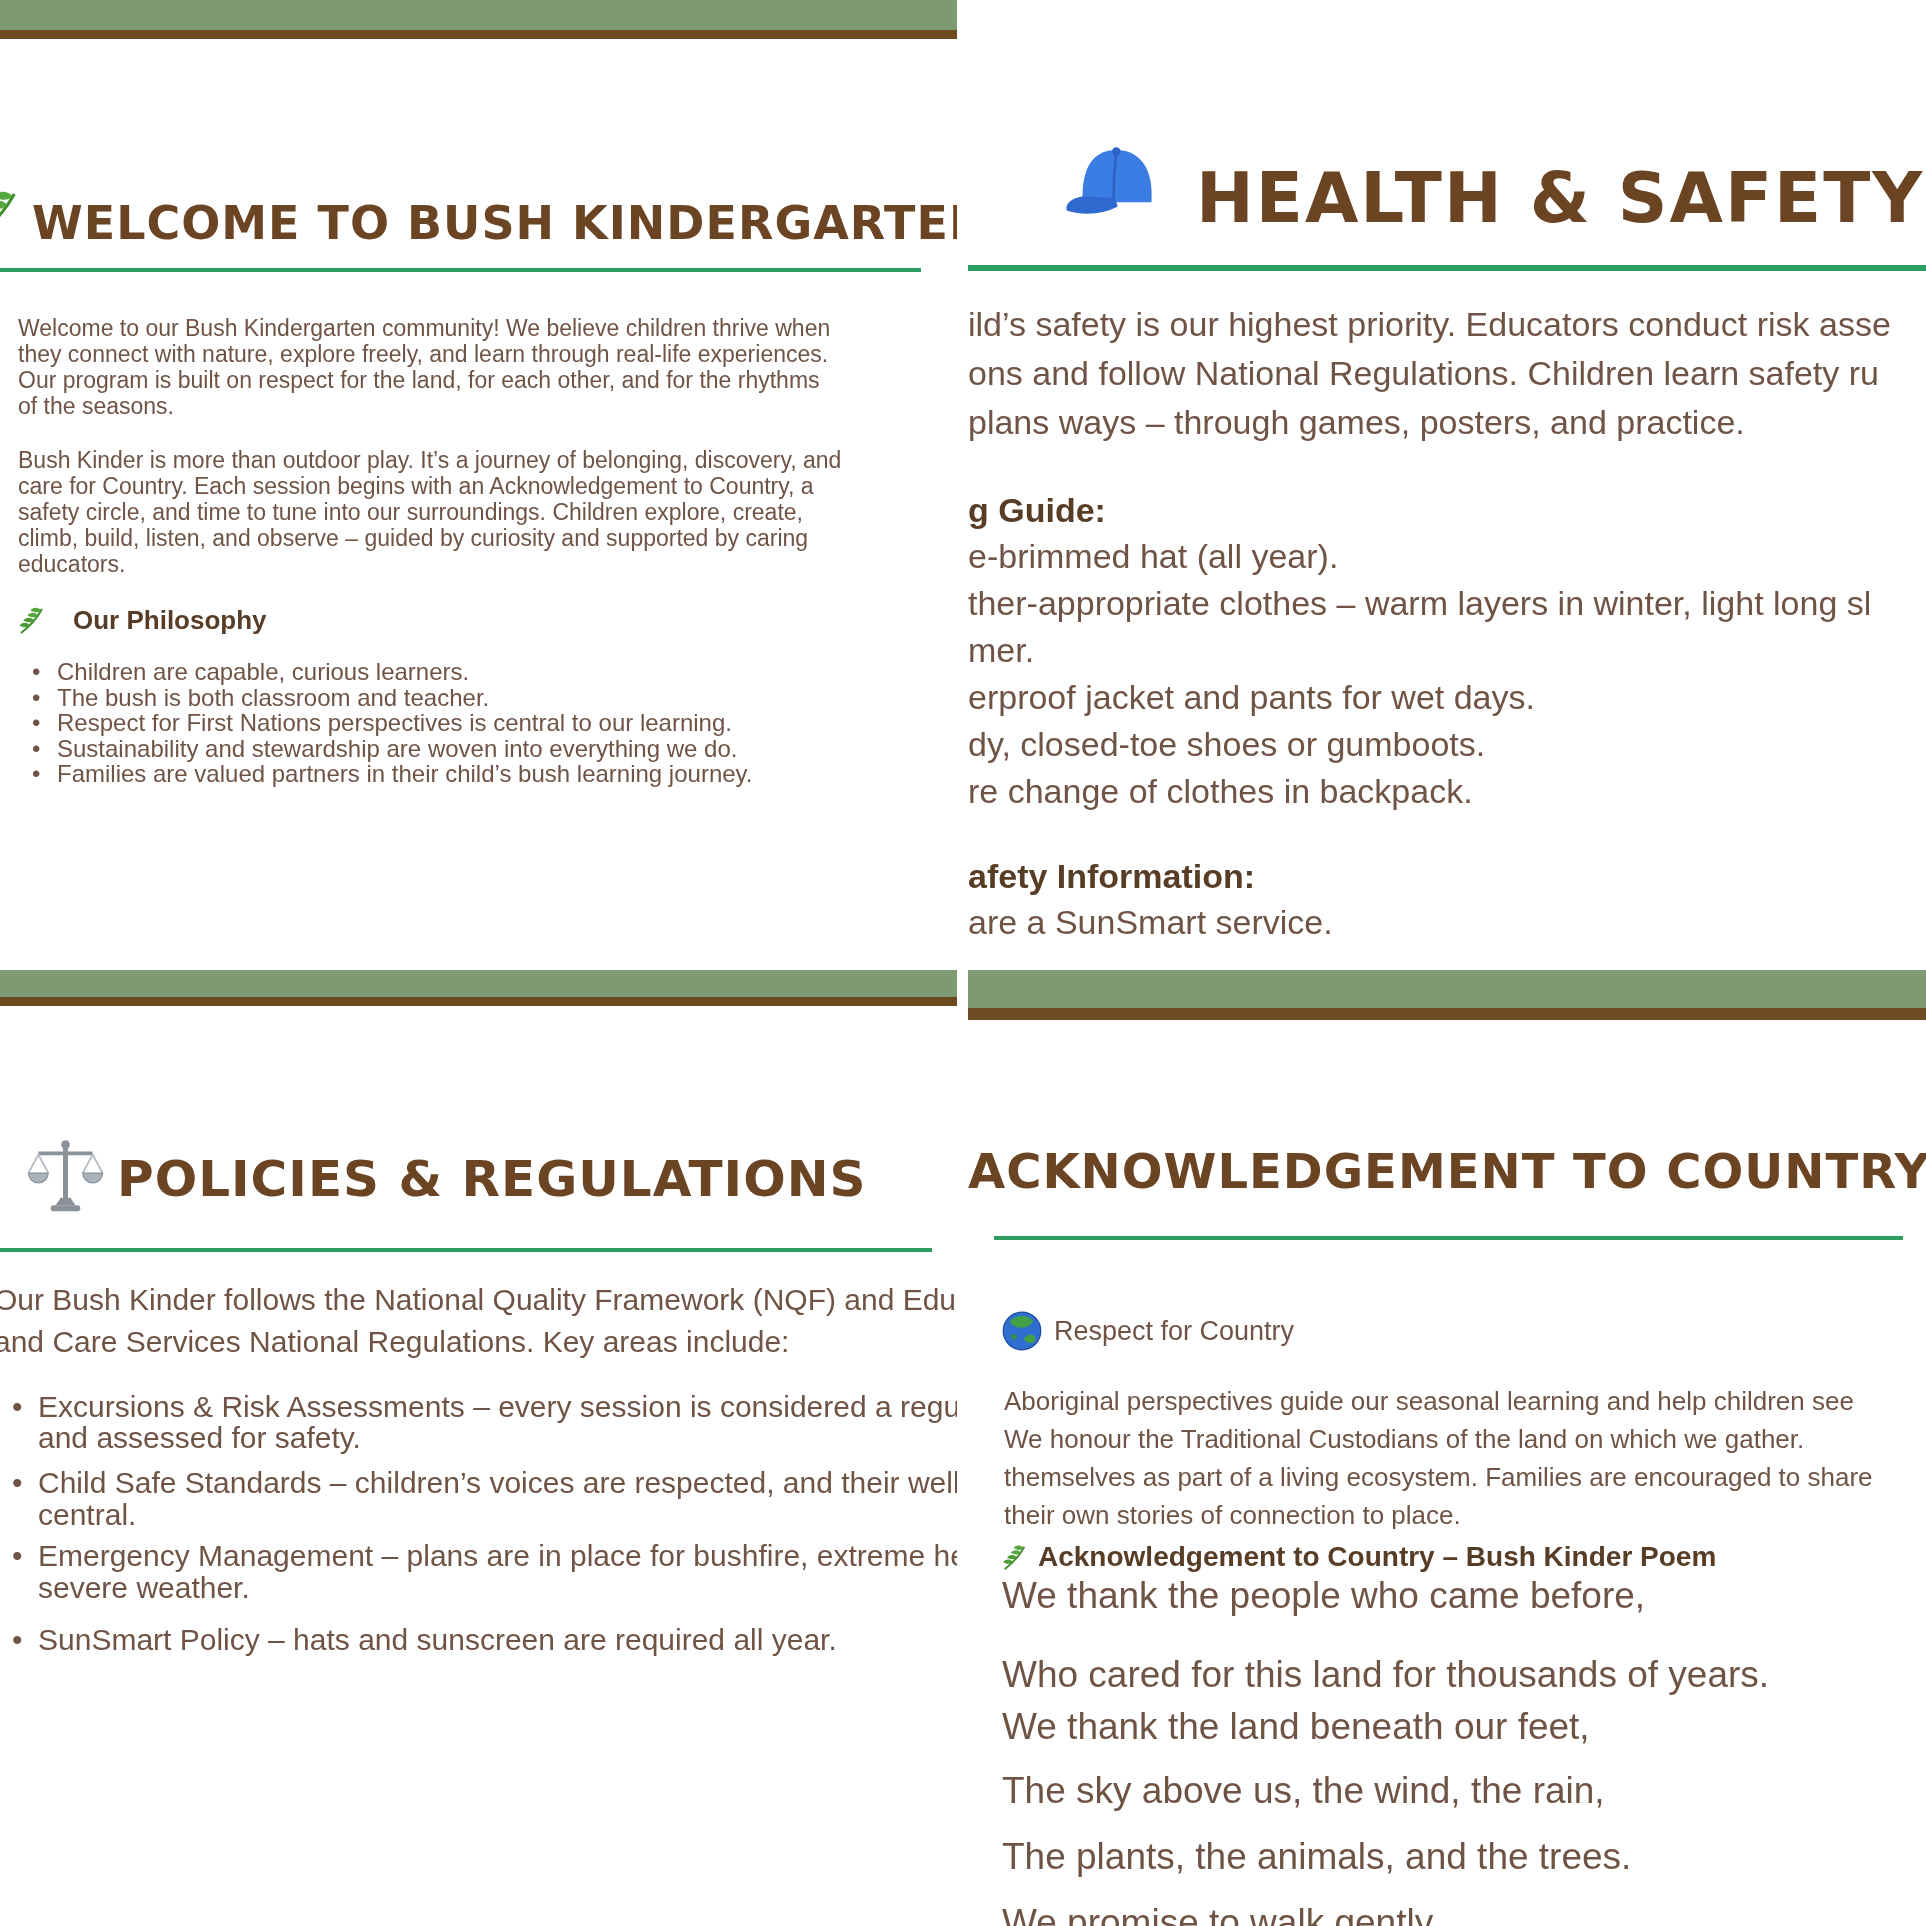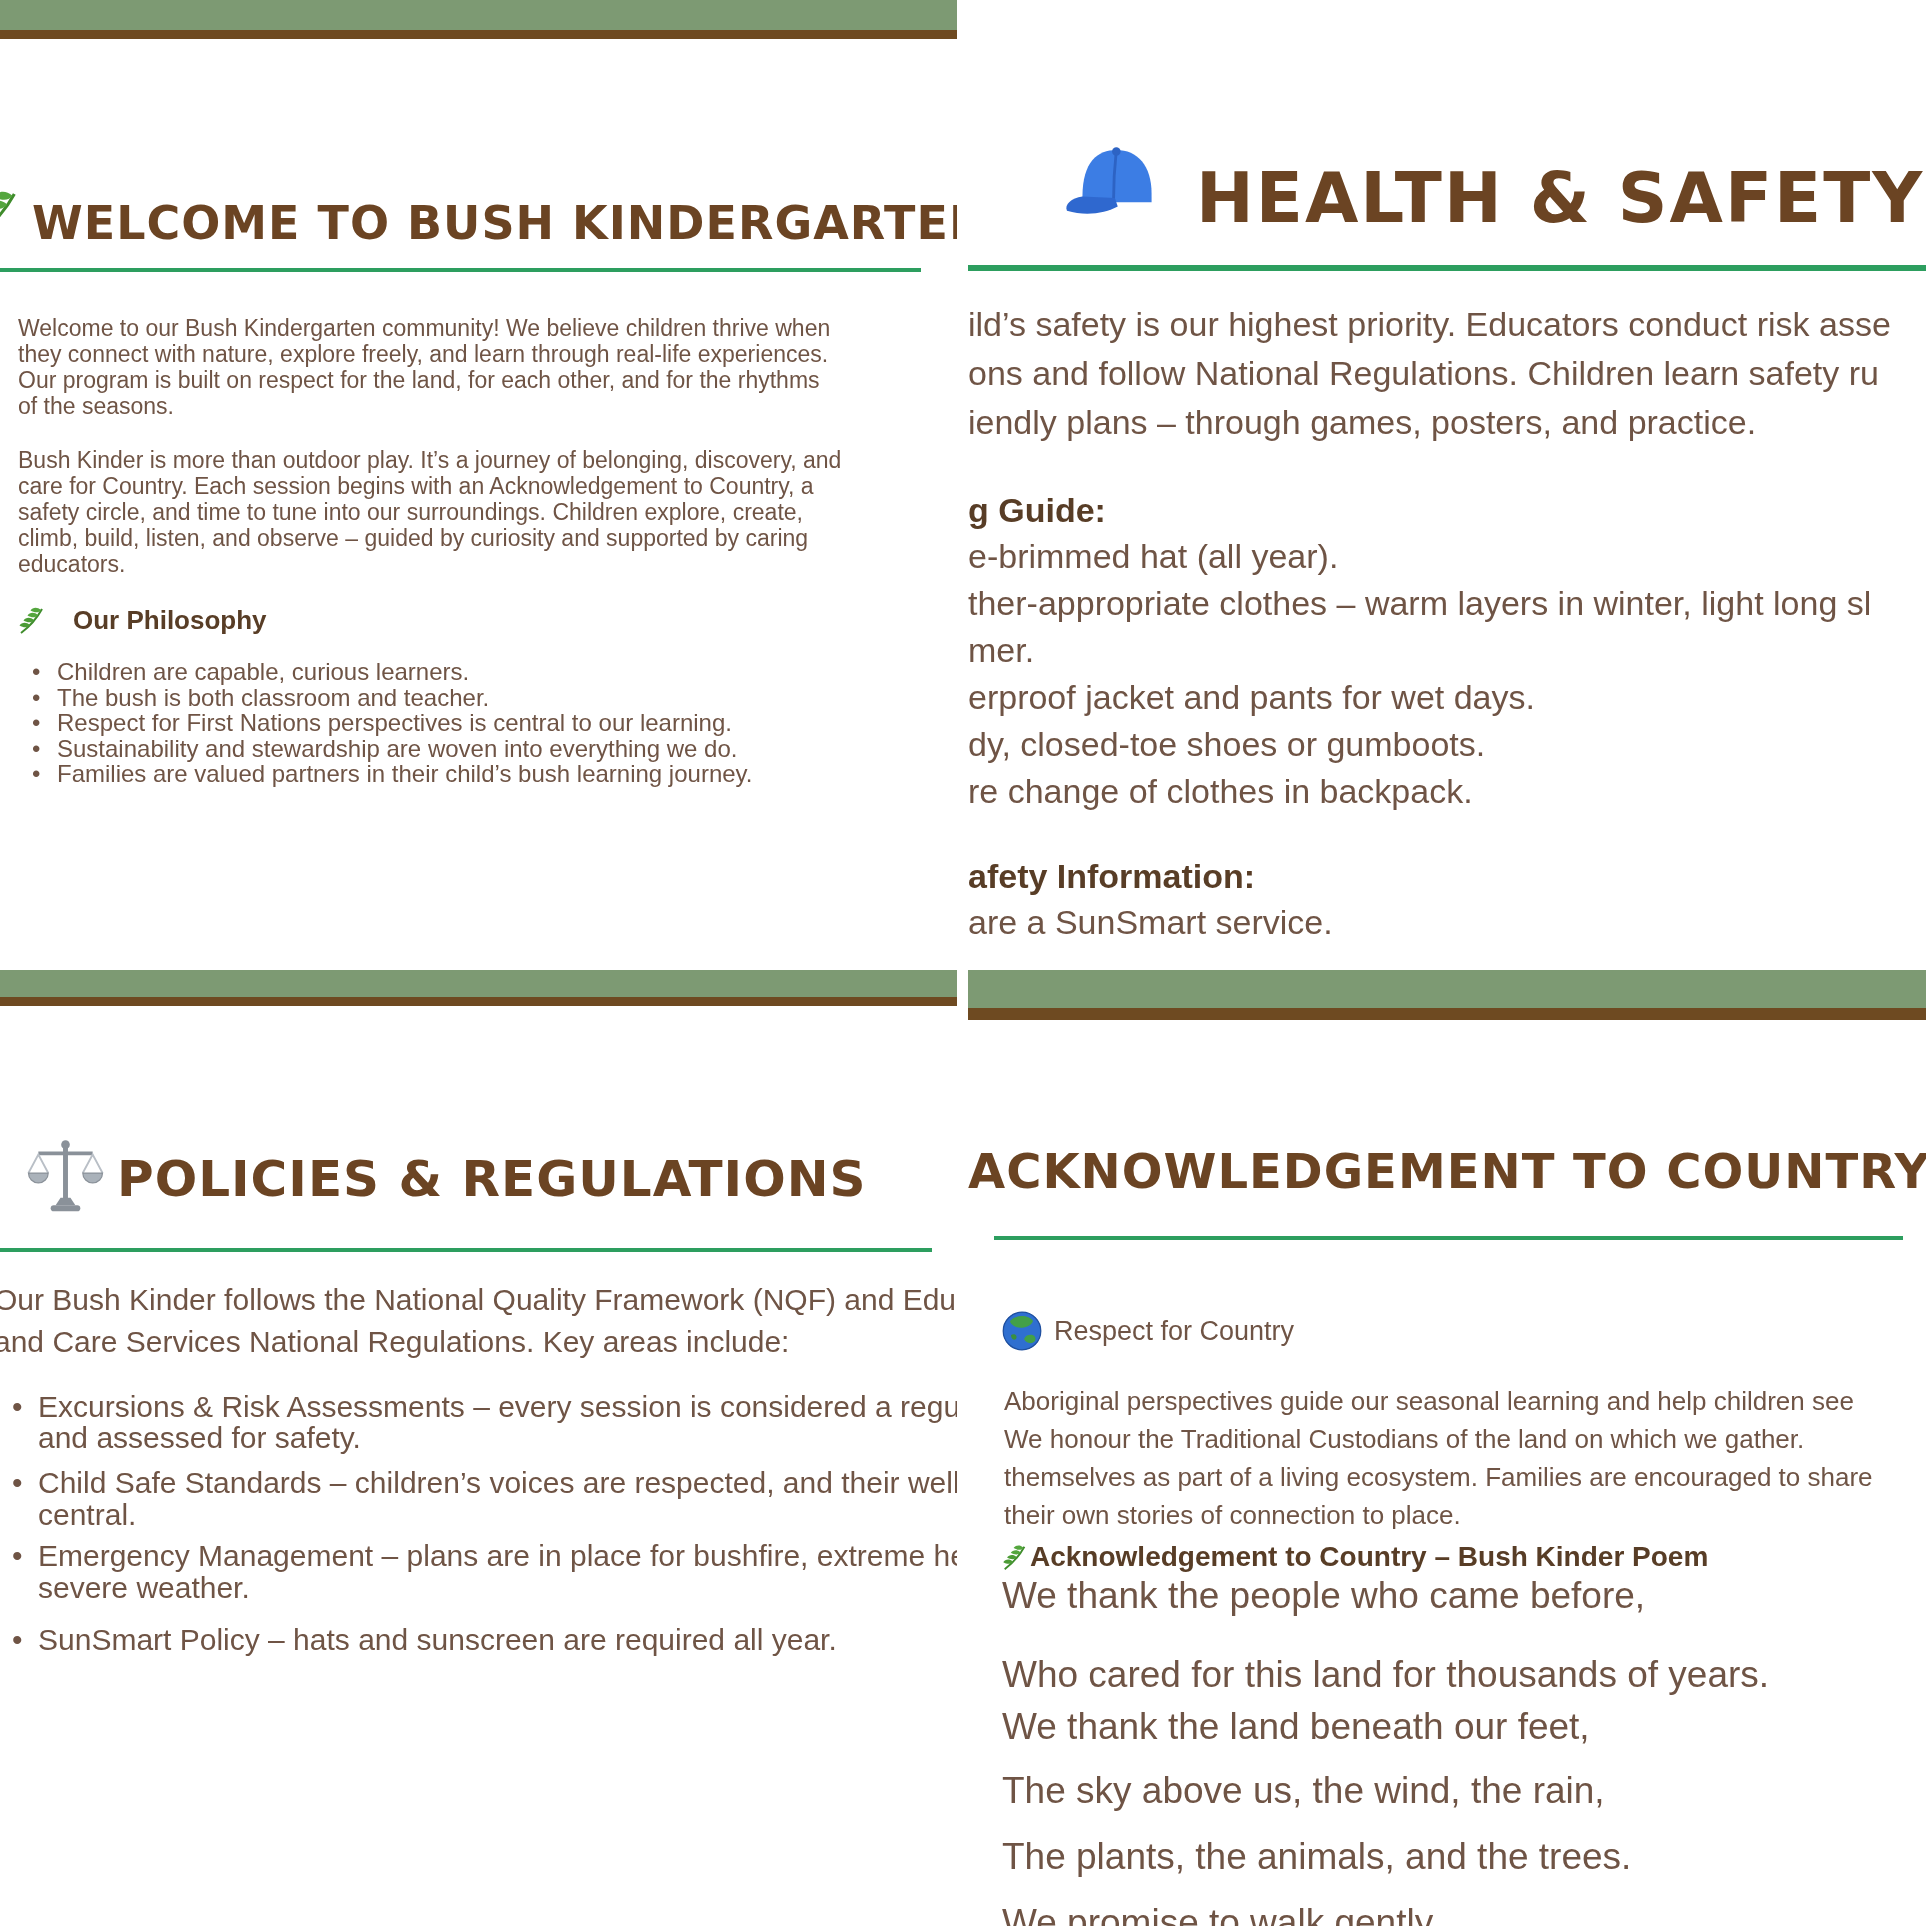--- a/index.html
+++ b/index.html
@@ -66,21 +66,21 @@
   .blb-0{top:420px;}.blb-1{top:451px;}
   .blb-2{top:496px;}.blb-3{top:528px;}
   .blb-4{top:569px;}.blb-5{top:601px;}
   .blb-6{top:642px;margin-top:11px;}
 
   
   .br-title{left:0;top:121px;width:958px;text-align:center;font-size:48px;letter-spacing:1px;}
   .br-rule{left:26px;top:214px;width:909px;height:4px;}
   .br-respect{position:absolute;left:34px;top:289px;display:flex;align-items:center;gap:12px;font-size:27px;}
   .br-p{position:absolute;left:36px;top:360px;font-size:26px;line-height:38px;}
-  .br-poem-h{position:absolute;left:32px;top:519px;display:flex;align-items:center;font-size:28px;}
+  .br-poem-h{position:absolute;left:32px;top:519px;display:flex;align-items:center;gap:8px;font-size:28px;}
   .br-poem-line{position:absolute;left:34px;font-size:37px;white-space:nowrap;text-align:right;}
   .brp-0{top:553px;}.brp-1{top:618px;margin-top:14px;}.brp-2{top:684px;}
   .brp-3{top:748px;}.brp-4{top:814px;}.brp-5{top:880px;}
 </style>
 </head>
 <body>
 
 <div class="cell" id="cell-tl">
   <div class="bar-green tl-bar-g"></div>
   <div class="bar-brown tl-bar-b"></div>
@@ -142,21 +142,21 @@
       <circle cx="38" cy="6" r="3" fill="#2d63c4"></circle>
       <path d="M14 38 C6 39 1 44 3 48 C16 52 30 50 39 45 L37 39 Z" fill="#2f68cf"></path>
     </svg>
   </span>
   <h1 class="doc-title tr-title">HEALTH &amp; SAFETY</h1>
   <div class="rule tr-rule"></div>
 
   <div class="tr-p">
     <div class="ln">ild’s safety is our highest priority. Educators conduct risk asse</div>
     <div class="ln">ons and follow National Regulations. Children learn safety ru</div>
-    <div class="ln">iendly plans – through games, posters, and practice.</div>
+    <div class="ln">plans ways – through games, posters, and practice.</div>
   </div>
 
   <div class="tr-guide-h bold-h ln">g Guide:</div>
 
   <div class="tr-guide">
     <div class="ln">e-brimmed hat (all year).</div>
     <div class="ln">ther-appropriate clothes – warm layers in winter, light long sl</div>
     <div class="ln">mer.</div>
     <div class="ln">erproof jacket and pants for wet days.</div>
     <div class="ln">dy, closed-toe shoes or gumboots.</div>

